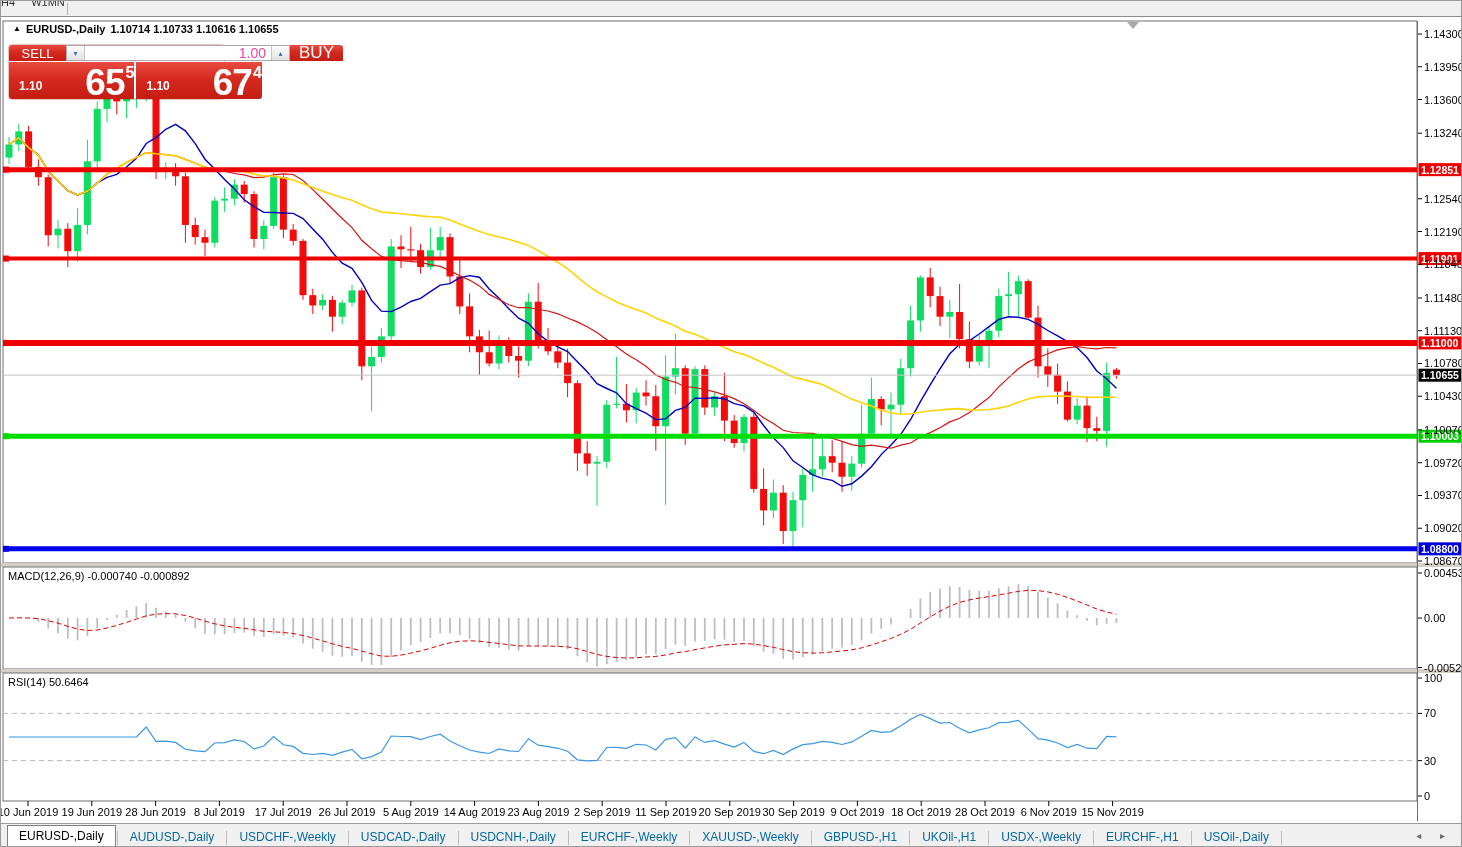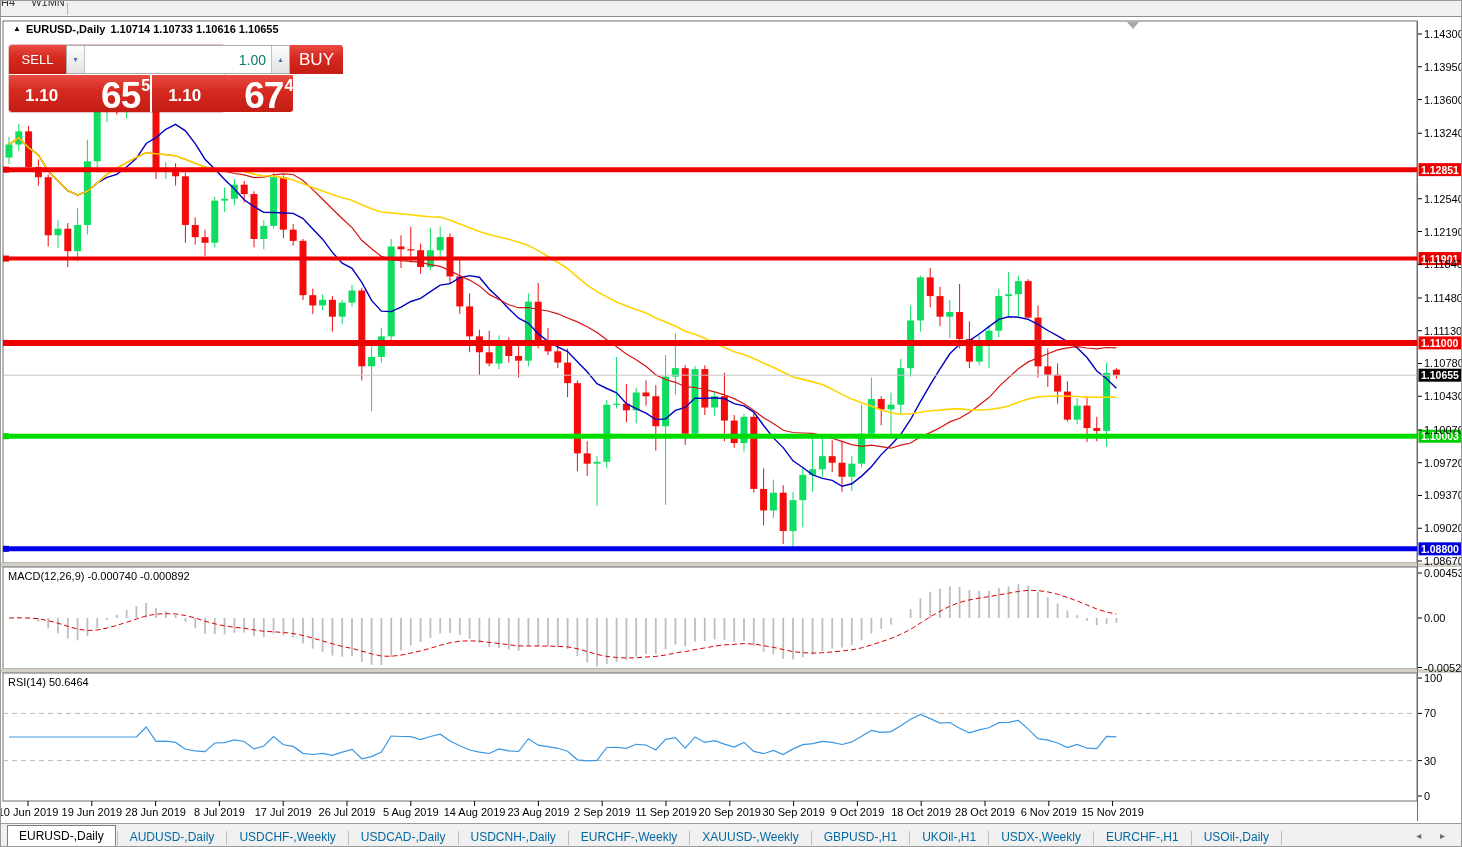--- a/index.html
+++ b/index.html
@@ -19,38 +19,38 @@
   
   .ctitle{position:absolute;left:12px;top:6px;font-size:11px;font-weight:bold;color:#000;
           display:flex;align-items:center;gap:5px;}
   .ctitle .mark{font-size:8px;position:relative;top:-1px;}
   
   .endmark{position:absolute;left:1126px;top:5px;width:0;height:0;
            border-left:6px solid transparent;border-right:6px solid transparent;border-top:7px solid #a9a9a9;}
   
   .tpanel{position:absolute;left:8px;top:28px;width:215px;background:#fff;border-radius:3px;
           box-shadow:0 0 0 1px rgba(160,20,12,.25);}
-  .tprow1{display:flex;height:29px;}
+  .tprow1{display:flex;height:16px;}
   .redface{background:linear-gradient(180deg,#ea4b41 0%,#d5291f 45%,#c41d14 100%);color:#fff;}
   .tp-sell{flex:0 0 57px;border-radius:3px 0 0 0;display:flex;align-items:center;justify-content:center;
            font-size:13px;cursor:pointer;}
   .tp-buy{flex:0 0 53px;border-radius:0 3px 0 0;display:flex;align-items:center;justify-content:center;
           font-size:17px;cursor:pointer;}
   .volbox{flex:1;display:flex;border:1px solid #ababab;background:#fff;margin:0;}
   .spin{width:18px;display:flex;align-items:center;justify-content:center;font-size:8px;color:#4a6fb5;
         background:linear-gradient(#fdfdfd,#e2e2e2);cursor:pointer;}
   .spin.dn{border-right:1px solid #c4c4c4;}
   .spin.up{border-left:1px solid #c4c4c4;}
   .volin{flex:1;border:none;outline:none;text-align:right;font-size:14px;padding:0 5px 0 0;
-         font-family:"Liberation Sans",sans-serif;color:#0f766e;min-width:0;}
+         font-family:"Liberation Sans",sans-serif;color:#ec4899;min-width:0;}
   .tprow2{display:flex;height:37px;margin-top:1px;}
   .quote{flex:1;display:flex;align-items:flex-end;justify-content:center;padding-bottom:2px;}
   .quote.bid{border-radius:0 0 0 3px;margin-right:1px;}
   .quote.ask{border-radius:0 0 3px 0;margin-left:1px;}
-  .q-small{font-size:17px;font-weight:bold;margin:0 1px 4px 16px;}
+  .q-small{font-size:12px;font-weight:bold;margin:0 1px 4px 10px;}
   .q-big{font-size:37px;font-weight:bold;line-height:29px;letter-spacing:-1px;margin-left:42px;}
   .q-sup{font-size:16px;font-weight:bold;margin:0 0 15px 1px;}
   
   .tabbar{position:absolute;left:0;top:822px;width:1462px;height:25px;background:#f0f0f0;
           border-top:1px solid #9c9c9c;display:flex;align-items:flex-end;padding-left:6px;}
   .tab{height:21px;padding:3px 11px 0 11px;font-size:12px;color:#0369a1;white-space:nowrap;cursor:pointer;}
   .tab.active{background:#fff;border:1px solid #7e7e7e;border-bottom:none;height:23px;color:#000;}
   .tsep{width:1px;height:14px;background:#bdbdbd;margin:0 1px 3px 1px;}
   .tabarrows{position:absolute;right:8px;bottom:5px;font-size:10px;color:#6a6a6a;letter-spacing:8px;cursor:pointer;}
 </style>

